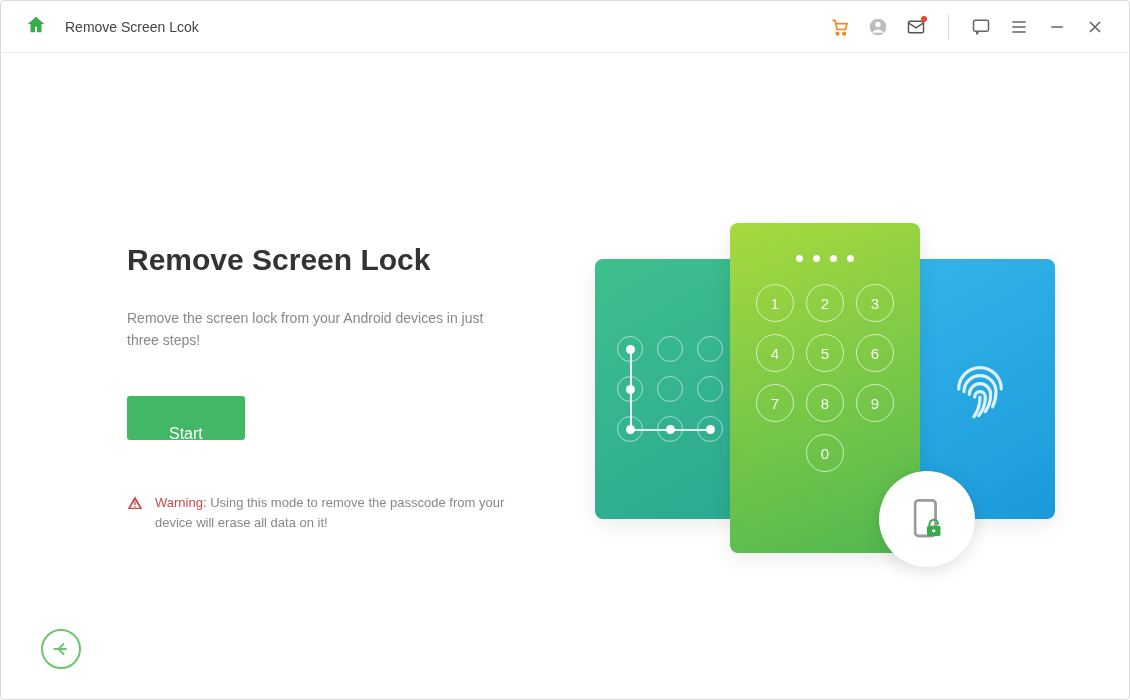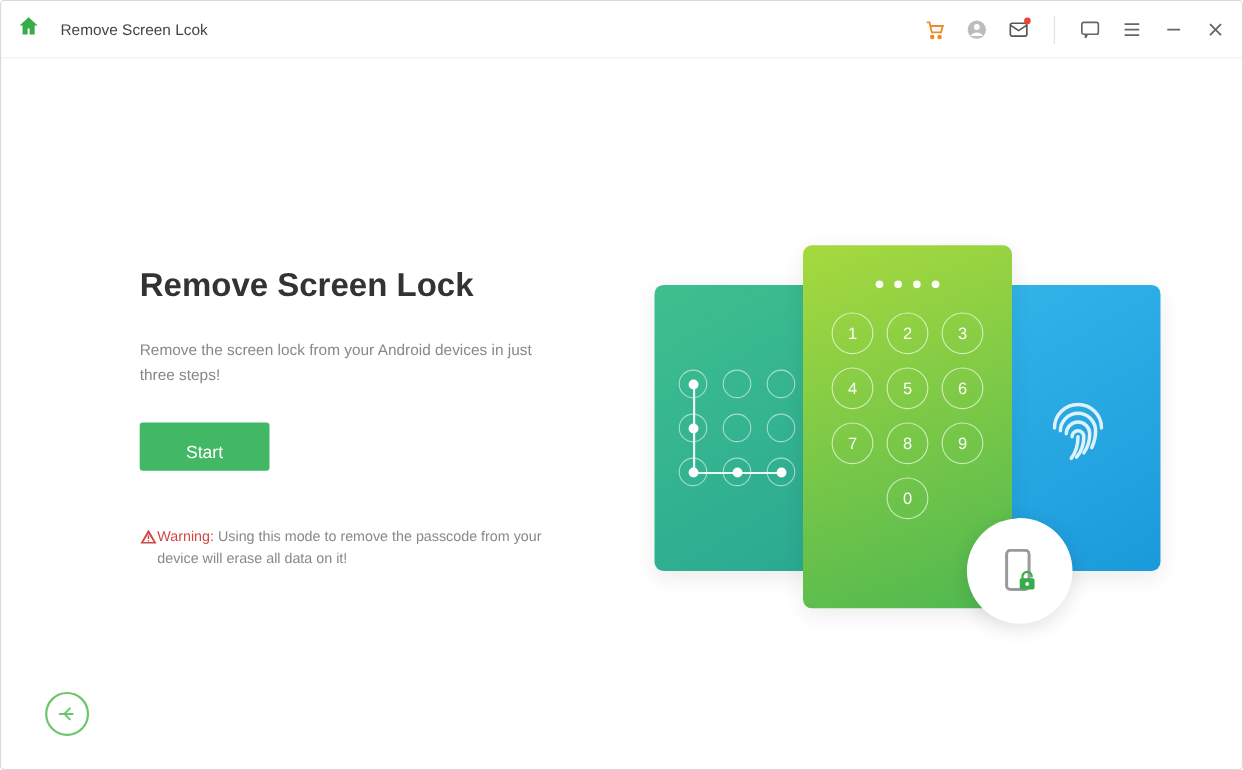--- a/index.html
+++ b/index.html
@@ -10,21 +10,21 @@
     height: 700px;
     border: 1px solid #d9d9d9;
     border-radius: 4px;
     overflow: hidden;
     position: relative;
   }
   .titlebar {
     height: 52px;
     display: flex;
     align-items: center;
-    padding: 0 14px;
+    padding: 0 24px;
     border-bottom: 1px solid #eee;
   }
   .home-block { display: flex; align-items: center; gap: 18px; }
   .app-title { font-size: 14px; color: #444; }
   .spacer { flex: 1; }
   .toolbar-icons { display: flex; align-items: center; gap: 18px; color: #888; }
   .toolbar-icons .ico { cursor: pointer; display: flex; align-items: center; justify-content: center; width: 20px; height: 20px; }
   .divider { width: 1px; height: 26px; background: #e0e0e0; margin: 0 4px; }
 
   .content {
@@ -40,38 +40,38 @@
     font-size: 30px;
     font-weight: 700;
     color: #333;
     margin-bottom: 30px;
   }
   .subtext {
     font-size: 14px;
     color: #888;
     line-height: 1.6;
     max-width: 360px;
-    margin-bottom: 32px;
+    margin-bottom: 44px;
   }
   .start-btn {
     display: inline-block;
     background: #42b867;
     color: #fff;
     border: none;
     font-size: 16px;
-    padding: 6px 42px;
+    padding: 16px 42px;
     height: 44px;
     line-height: 44px;
     border-radius: 3px;
     cursor: pointer;
   }
   .warning-row {
     margin-top: 50px;
     display: flex;
-    gap: 0;
+    gap: 12px;
     align-items: flex-start;
     font-size: 13px;
     color: #888;
     max-width: 420px;
     line-height: 1.55;
   }
   .warning-row svg { flex-shrink: 0; margin-top: 2px; }
   .warn-label { color: #d24747; }
 
   .back-btn {

